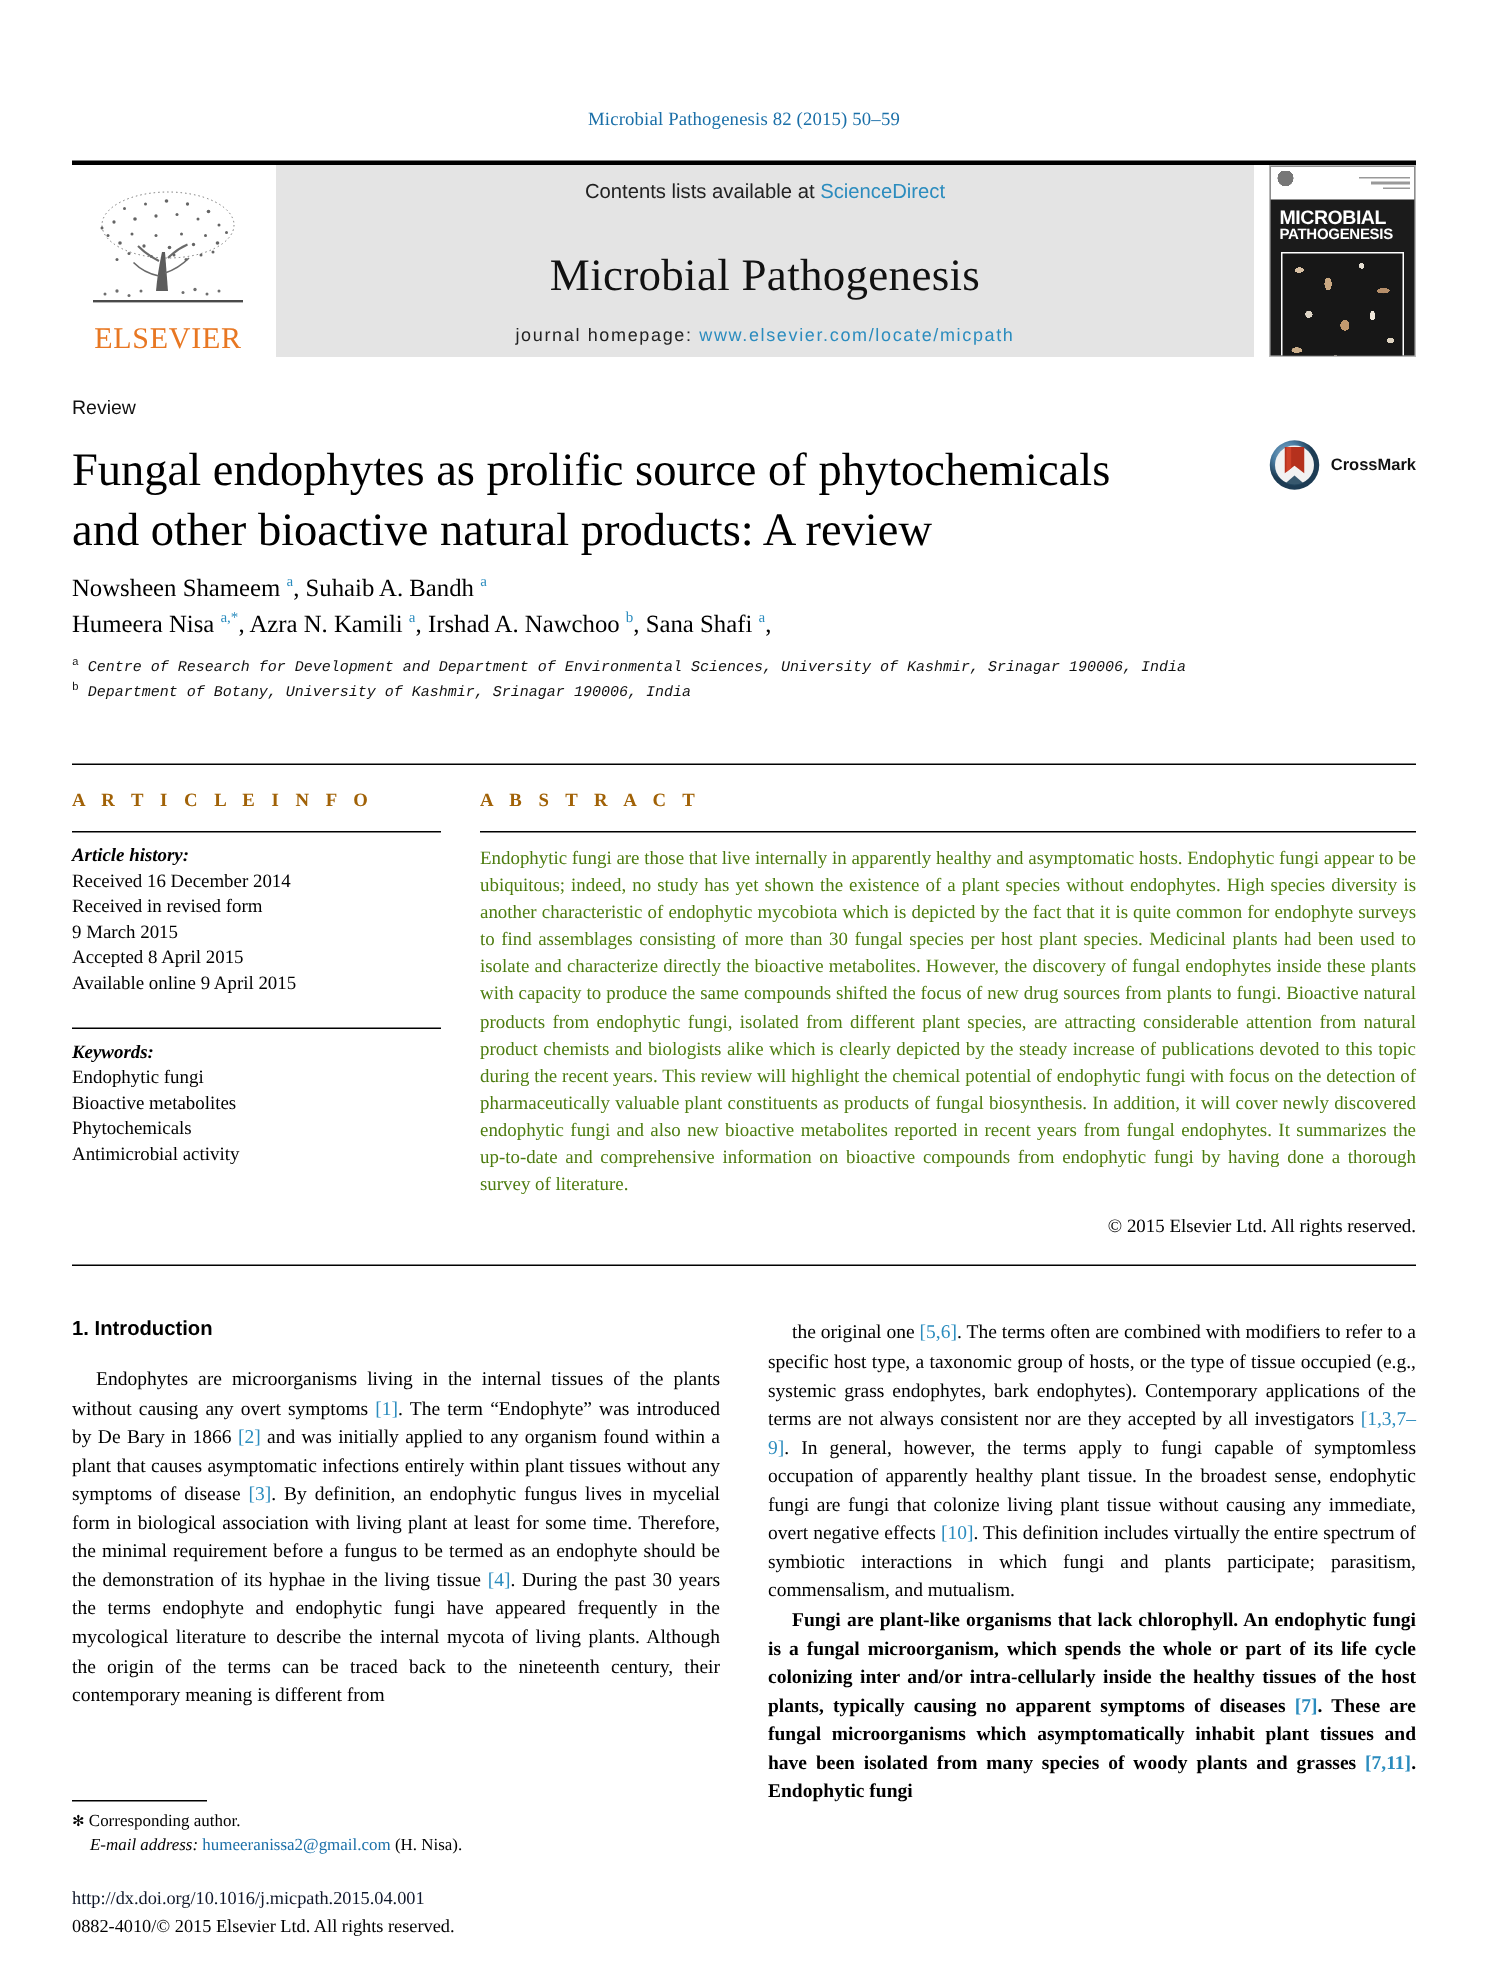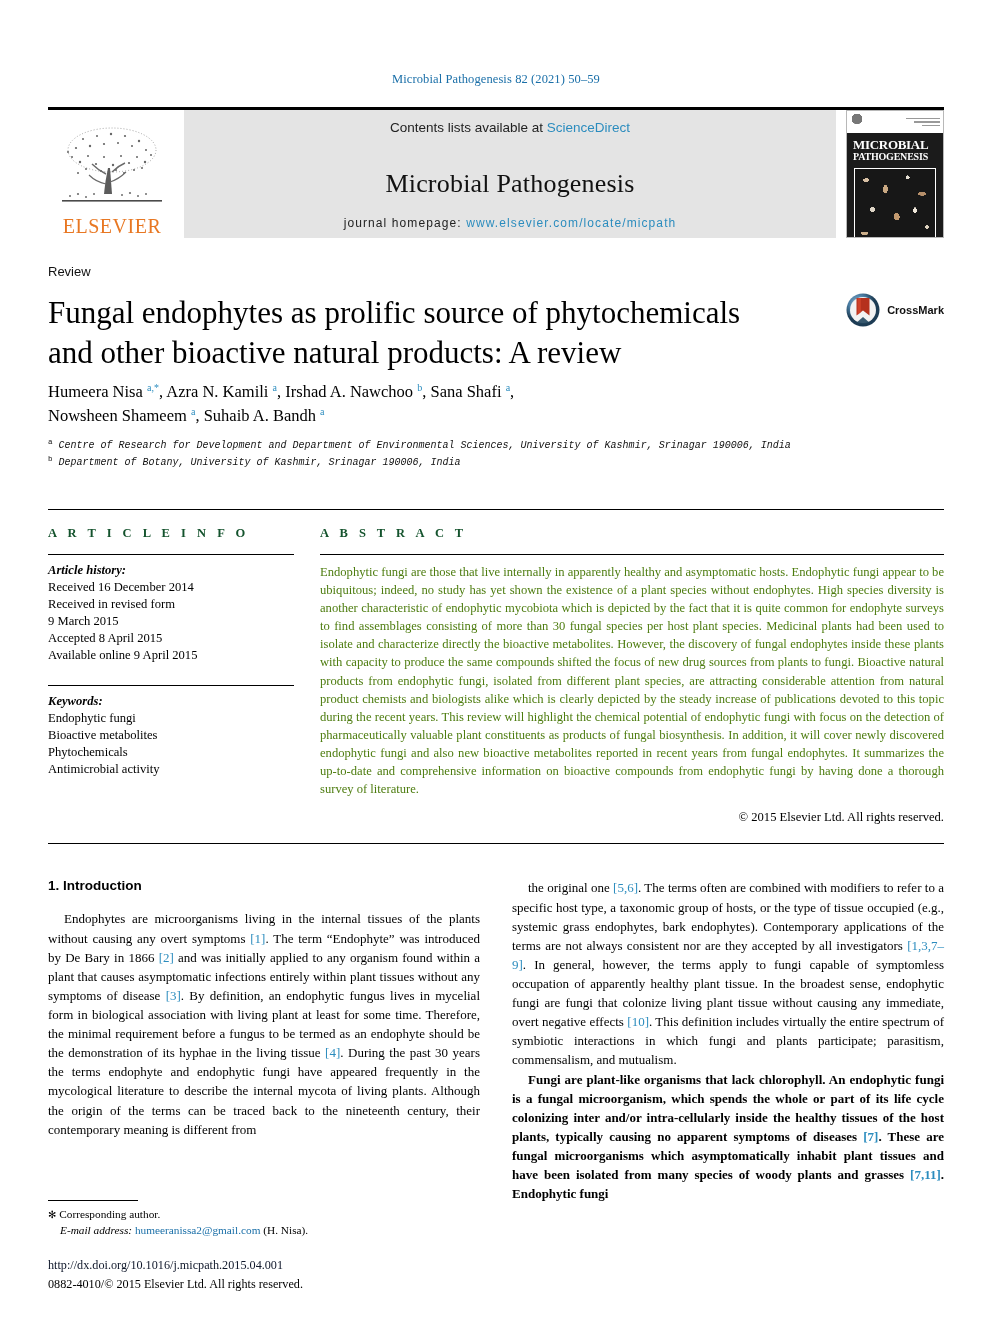--- a/index.html
+++ b/index.html
@@ -73,21 +73,21 @@
   .contents-line {
     font-family: "Liberation Sans", sans-serif;
     font-size: 13.5px;
     color: #222;
   }
   .contents-line .sd {
     color: #2b8cbe;
   }
   .journal-name {
     font-family: "Liberation Serif", serif;
-    font-size: 26px;
+    font-size: 30px;
     color: #111;
     letter-spacing: 0.2px;
     margin-top: 16px;
   }
   .homepage-line {
     font-family: "Liberation Sans", sans-serif;
     font-size: 12px;
     letter-spacing: 1.1px;
     color: #222;
   }
@@ -113,21 +113,21 @@
   .cover-top .mini-tree {
     width: 14px; height: 16px;
     background:
       radial-gradient(circle at 50% 30%, #777 0 40%, transparent 41%),
       linear-gradient(#fff,#fff);
   }
   .cover-top .mini-lines { display:flex; flex-direction:column; gap:2px; align-items:flex-end;}
   .cover-top .mini-lines i { display:block; height:1.5px; background:#999; }
   .cover-title {
     color: #fff;
-    font-family: Liberation Serif, serif;
+    font-family: Liberation Sans, sans-serif;
     font-weight: bold;
     font-size: 13px;
     letter-spacing: -0.3px;
     line-height: 1.05;
     padding: 5px 6px 4px 6px;
   }
   .cover-title span { display:block; }
   .cover-title .l2 { font-size: 10px; letter-spacing: -0.2px; }
   .cover-img {
     margin: 2px 7px 6px 7px;
@@ -210,21 +210,21 @@
     display: flex;
     gap: 26px;
   }
   .col-info { flex: 0 0 246px; }
   .col-abs { flex: 1 1 auto; }
   .sec-label {
     font-family: "Liberation Serif", serif;
     font-weight: bold;
     font-size: 12.5px;
     letter-spacing: 4px;
-    color: #14532d;
+    color: #a16207;
     margin-bottom: 13px;
   }
   .rule { border-top: 1px solid #000; }
   .info-group {
     font-family: "Liberation Serif", serif;
     font-size: 12.6px;
     line-height: 1.36;
     padding-top: 7px;
   }
   .info-group .gtitle { font-style: italic; font-weight: bold; }
@@ -297,21 +297,21 @@
     font-size: 12.2px;
     line-height: 1.5;
   }
   .doi-block .doi { color: #0f172a; }
 </style>
 </head>
 <body>
 
 <div class="page">
 
-  <div class="runhead">Microbial Pathogenesis 82 (2021) 50–59</div>
+  <div class="runhead">Microbial Pathogenesis 82 (2015) 50–59</div>
 
   <div class="masthead">
 
     <div class="elsevier-logo">
       <svg class="tree-svg" width="112" height="92" viewBox="0 0 112 92">
         <g fill="#4a4a4a">
           <ellipse cx="56" cy="26" rx="44" ry="22" fill="none" stroke="#6b6b6b" stroke-width="0.6" stroke-dasharray="1 2"></ellipse>
           <g opacity="0.85">
             <circle cx="20" cy="24" r="1.1"></circle>
               <circle cx="27" cy="15" r="1"></circle>
@@ -390,22 +390,22 @@
       </div>
       <div class="cover-img"></div>
     </div>
   </div>
 
   <div class="art-head">
     <div class="doctype">Review</div>
     <h1 class="title">Fungal endophytes as prolific source of phytochemicals and other bioactive natural products: A review</h1>
 
     <div class="authors">
+      <div>Nowsheen Shameem <sup>a</sup>, Suhaib A. Bandh <sup>a</sup></div>
       <div>Humeera Nisa <sup>a,*</sup>, Azra N. Kamili <sup>a</sup>, Irshad A. Nawchoo <sup>b</sup>, Sana Shafi <sup>a</sup>,</div>
-      <div>Nowsheen Shameem <sup>a</sup>, Suhaib A. Bandh <sup>a</sup></div>
     </div>
 
     <div class="affils">
       <div><sup>a</sup> <span>Centre of Research for Development and Department of Environmental Sciences, University of Kashmir, Srinagar 190006, India</span></div>
       <div><sup>b</sup> <span>Department of Botany, University of Kashmir, Srinagar 190006, India</span></div>
     </div>
 
     <div class="crossmark">
       <svg width="40" height="40" viewBox="0 0 40 40">
         <defs>

